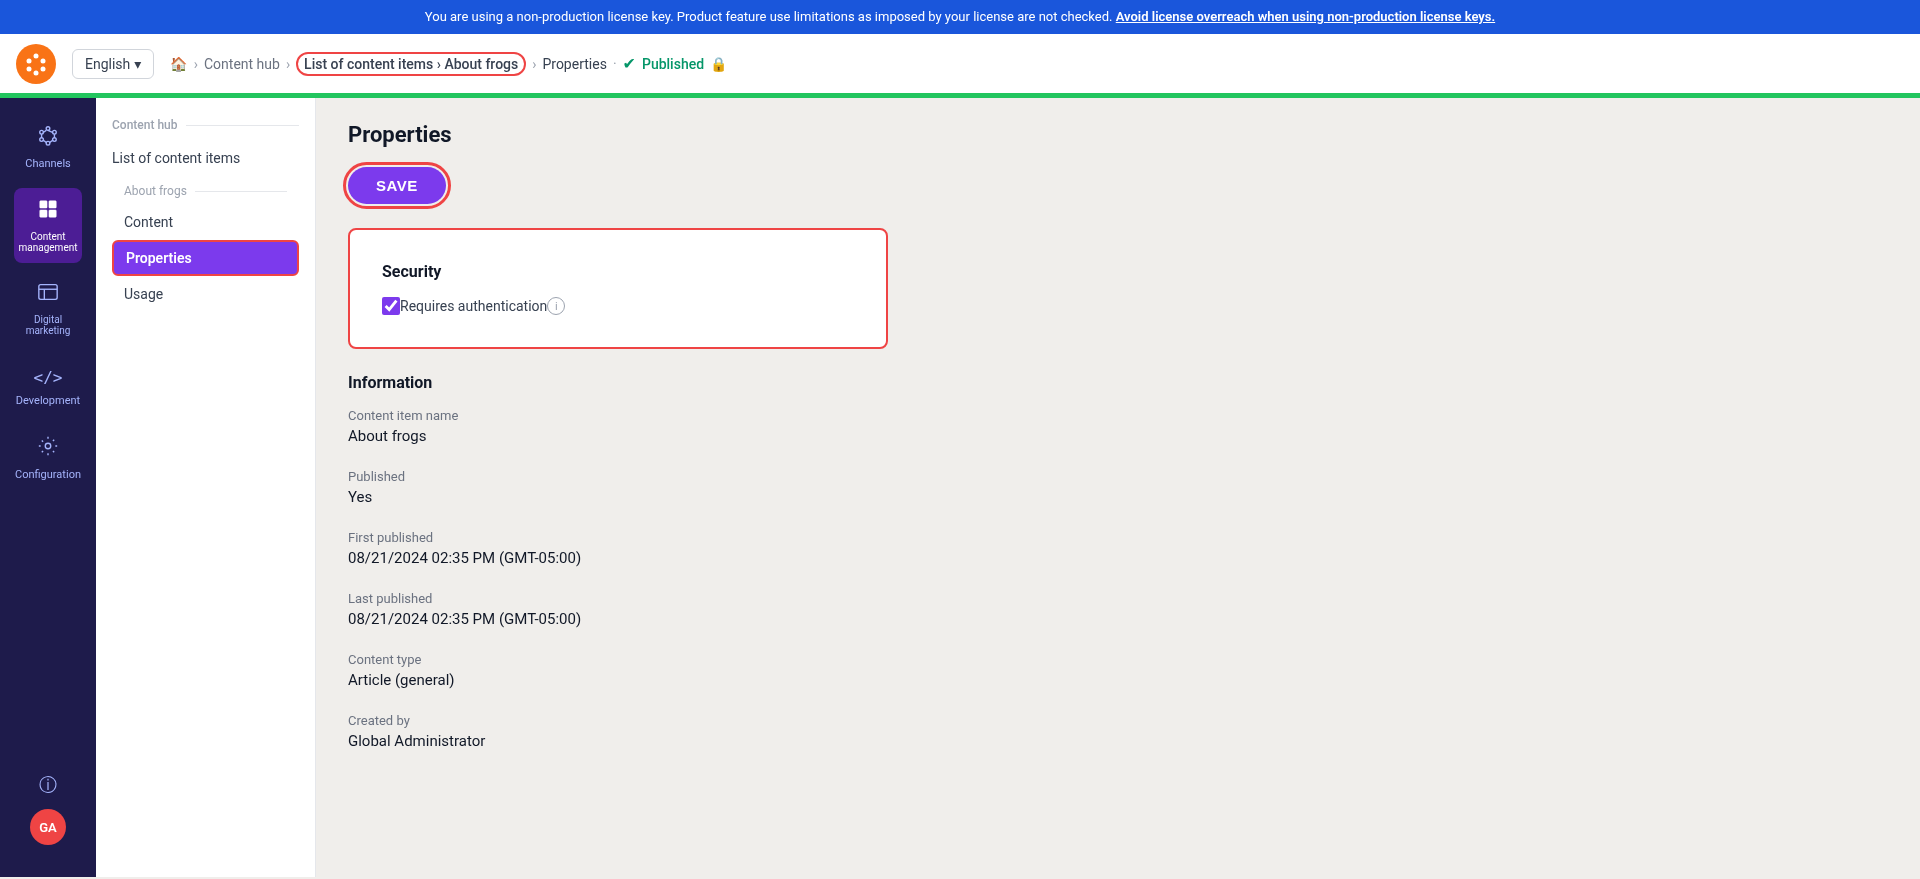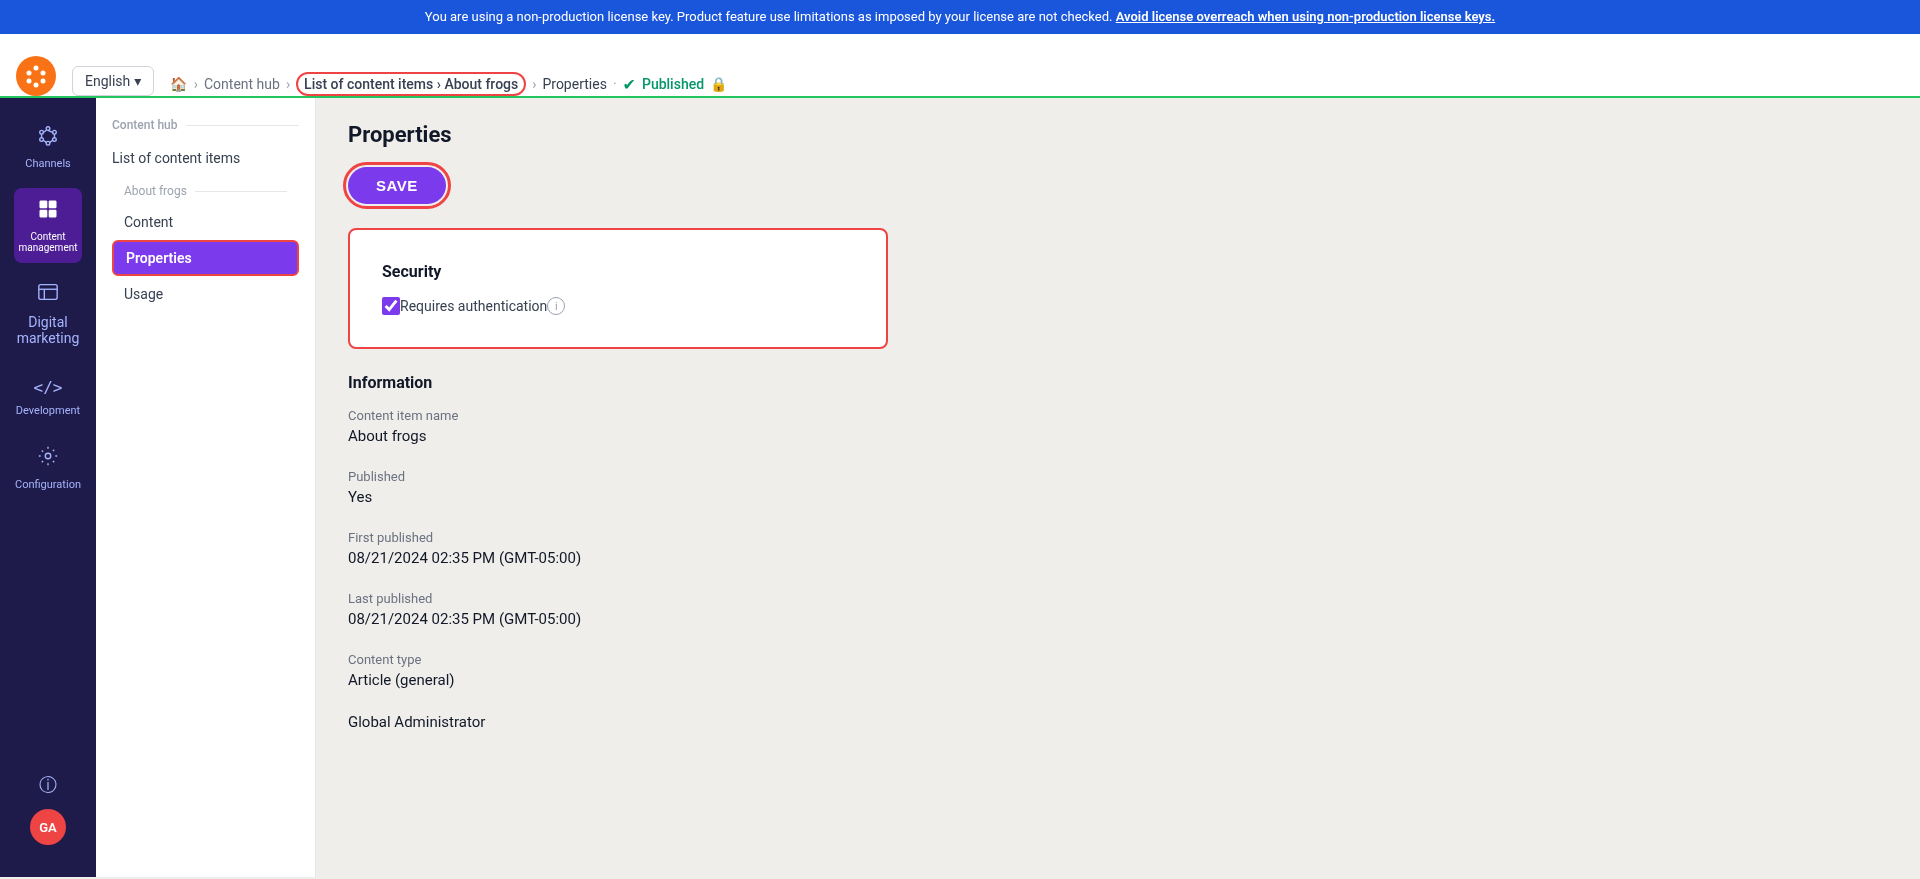--- a/index.html
+++ b/index.html
@@ -12,23 +12,23 @@
       text-align: center;
       padding: 8px 16px;
       font-size: 13px;
       line-height: 1.4;
     }
     .top-banner a { color: white; font-weight: 600; }
 
     
     .header {
       background: white;
-      border-bottom: 2px solid #22c55e;
-      display: flex;
-      align-items: flex-end;
+      border-bottom: 5px solid #22c55e;
+      display: flex;
+      align-items: center;
       padding: 0 16px;
       height: 64px;
       gap: 16px;
     }
 
     .logo {
       width: 40px;
       height: 40px;
       background: #f97316;
       border-radius: 50%;
@@ -374,21 +374,21 @@
     </div>
 
     <div class="sidebar-item">
       <div class="sidebar-icon">
         <svg width="22" height="22" viewBox="0 0 24 24" fill="none" stroke="currentColor" stroke-width="1.5">
           <rect x="2" y="4" width="20" height="16" rx="2"></rect>
           <line x1="2" y1="9" x2="22" y2="9"></line>
           <line x1="8" y1="9" x2="8" y2="20"></line>
         </svg>
       </div>
-      <span style="font-size:14px;">Digital marketing</span>
+      <span style="font-size:10px;">Digital marketing</span>
     </div>
 
     <div class="sidebar-item">
       <div class="sidebar-icon">
         <span style="font-size:16px; font-family:monospace;">&lt;/&gt;</span>
       </div>
       <span>Development</span>
     </div>
 
     <div class="sidebar-item">
@@ -461,18 +461,19 @@
         <div class="info-label">Last published</div>
         <div class="info-value">08/21/2024 02:35 PM (GMT-05:00)</div>
       </div>
 
       <div class="info-field">
         <div class="info-label">Content type</div>
         <div class="info-value">Article (general)</div>
       </div>
 
       <div class="info-field">
+        <div class="info-label">Created by</div>
         <div class="info-value">Global Administrator</div>
       </div>
     </div>
   </div>
 
 </div>
 
 </body></html>

